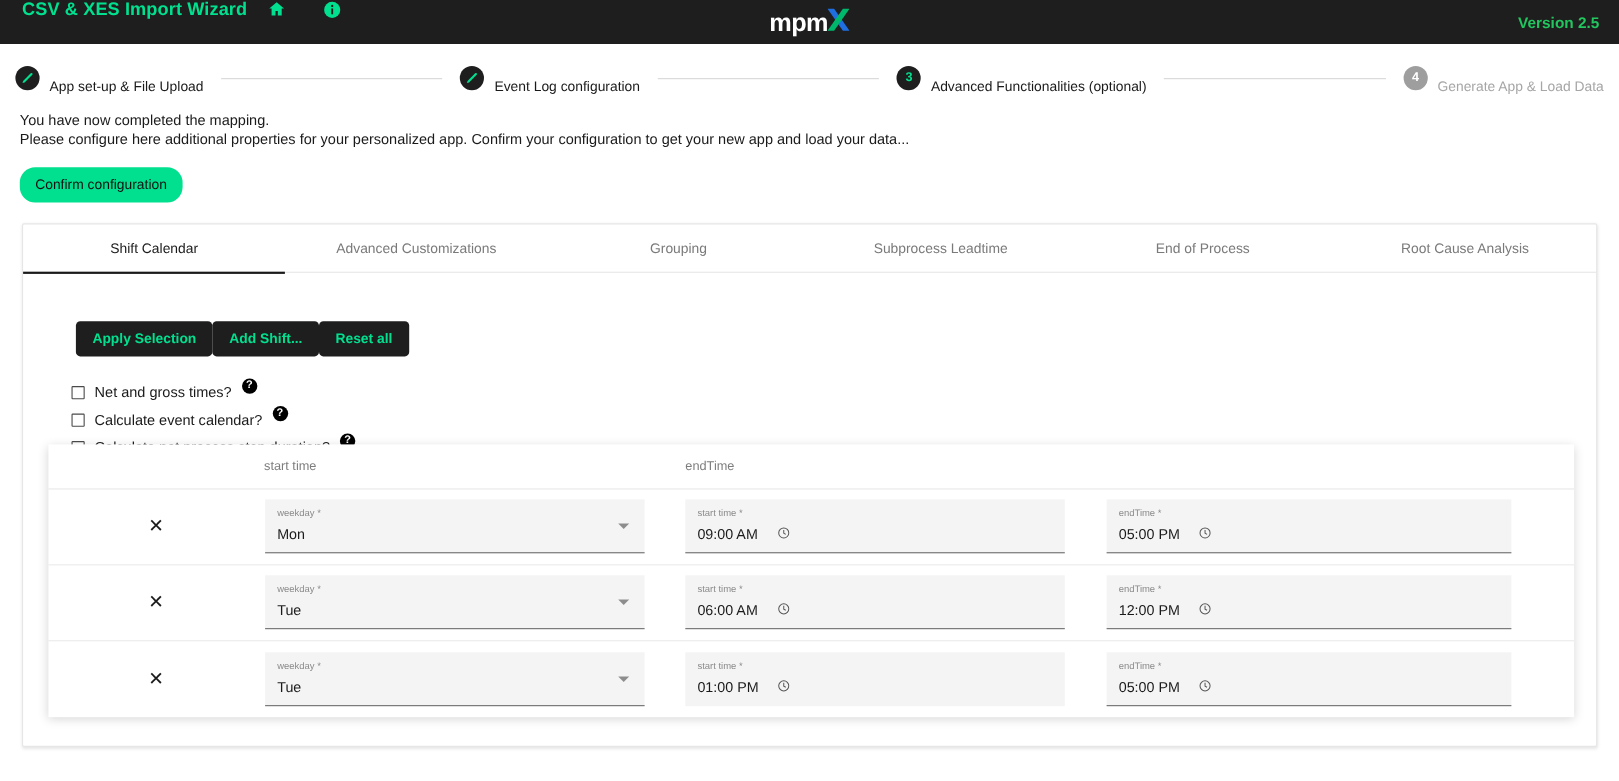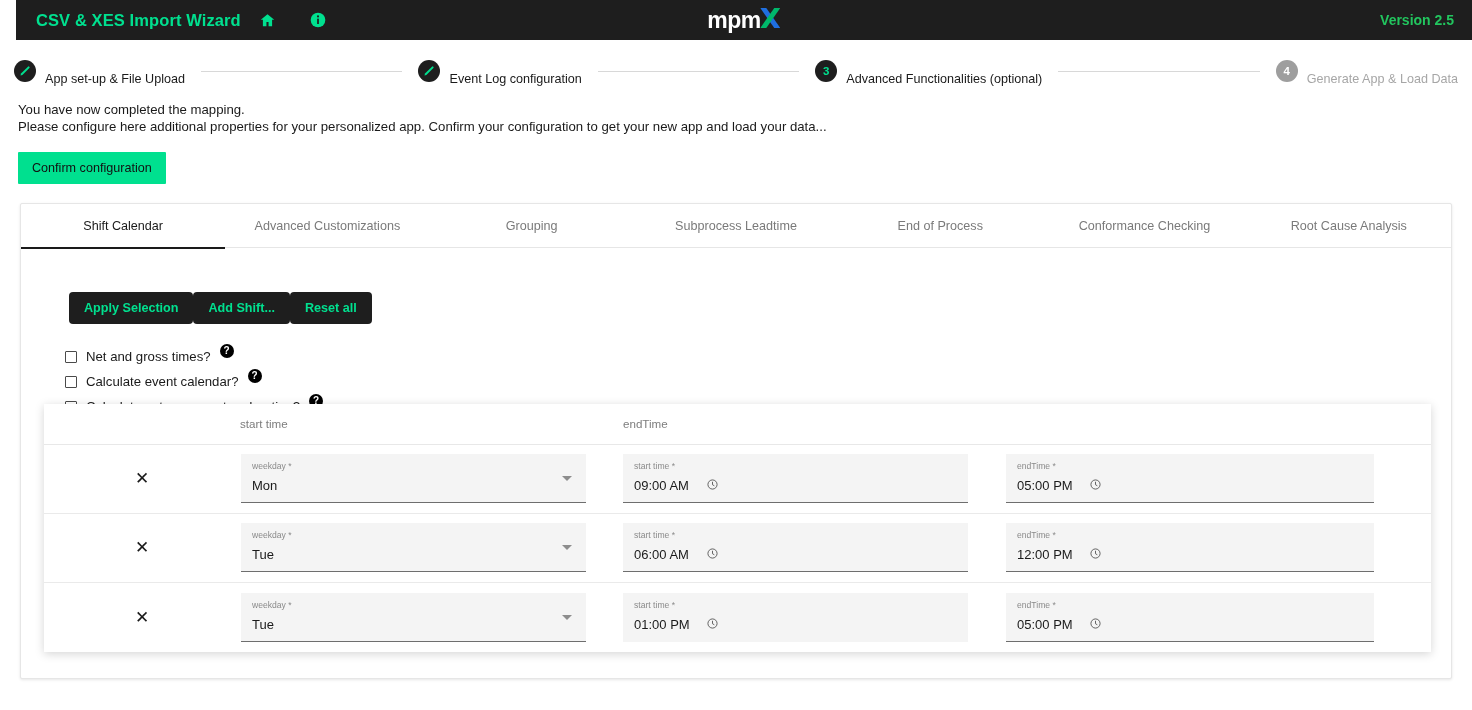--- a/index.html
+++ b/index.html
@@ -10,23 +10,22 @@
     font-family: "Liberation Sans", sans-serif;
     overflow: hidden;
   }
 
   
   .topbar {
     position: relative;
     height: 40px;
     background: #1e1e1e;
     display: flex;
-    align-items: center;
+    align-items: flex-start;
     padding: 0 20px;
-    margin-left: 16px;
   }
   .topbar-title {
     color: #00e08f;
     font-size: 16.5px;
     font-weight: bold;
     letter-spacing: .1px;
     white-space: nowrap;
   }
   .topbar-icons { display: flex; align-items: center; margin-left: 18px; }
   .home-icon { display: inline-flex; margin-left: 0px; cursor: pointer; }
@@ -99,21 +98,21 @@
     color: #1a1a1a;
     line-height: 1.31;
   }
   .intro div { white-space: nowrap; }
 
   .confirm-btn {
     margin: 16px 0 0 18px;
     background: #00e08f;
     color: #111111;
     border: none;
-    border-radius: 1px;
+    border-radius: 14px;
     font-family: inherit;
     font-size: 12.6px;
     padding: 9px 14px;
     cursor: pointer;
   }
 
   
   .card {
     position: relative;
     margin: 19px 20px 0 20px;
@@ -377,21 +376,20 @@
 
 
 <div class="card">
 
   <div class="tabs">
     <div class="tab active">Shift Calendar</div>
     <div class="tab">Advanced Customizations</div>
     <div class="tab">Grouping</div>
     <div class="tab">Subprocess Leadtime</div>
     <div class="tab">End of Process</div>
-    <div class="tab">Conformance Checking</div>
     <div class="tab">Root Cause Analysis</div>
   </div>
 
   <div class="actions">
     <button class="dark-btn">Apply Selection</button>
     <button class="dark-btn">Add Shift...</button>
     <button class="dark-btn">Reset all</button>
   </div>
 
   <div class="checks">

